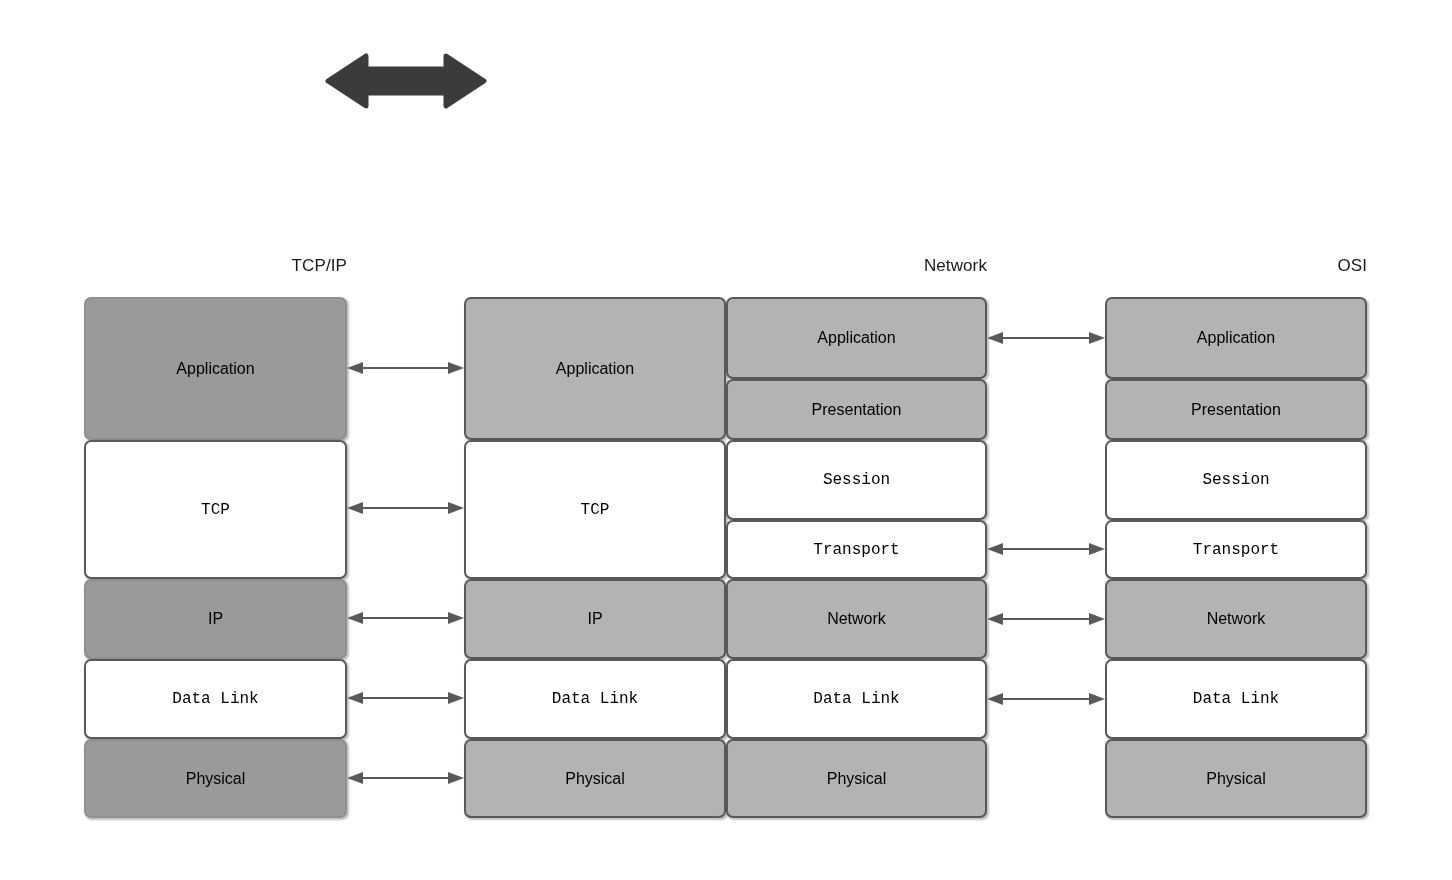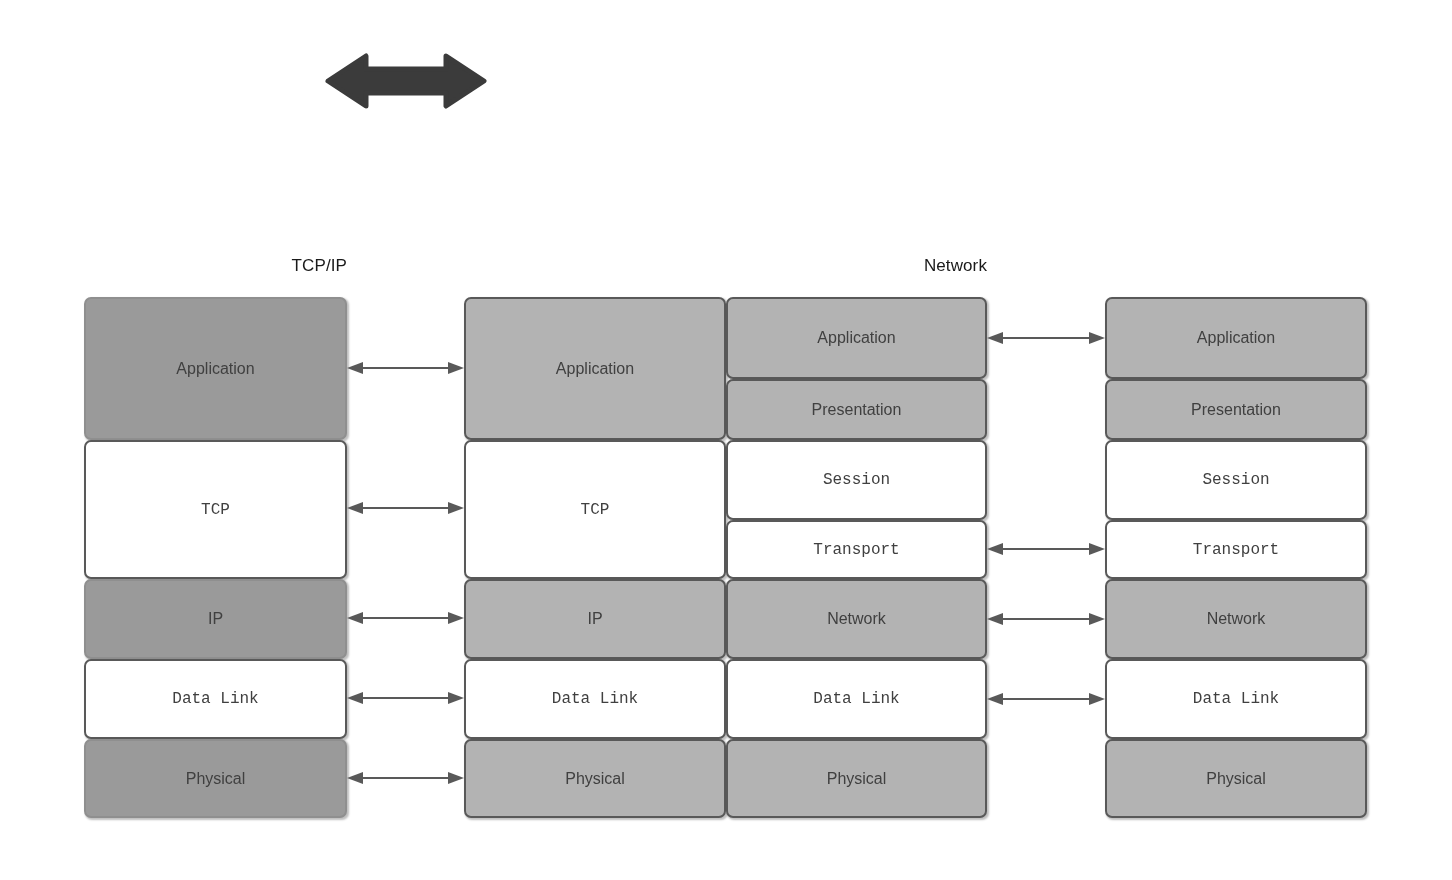--- a/index.html
+++ b/index.html
@@ -33,21 +33,21 @@
   
   .layer-box {
     position: absolute;
     box-sizing: border-box;
     border: 2px solid #a16207;
     border-radius: 7px;
     display: flex;
     align-items: center;
     justify-content: center;
     font-size: 16px;
-    color: #404040;
+    color: #000000;
     text-align: center;
     box-shadow: 1.5px 1.5px 2px rgba(0,0,0,0.25);
     white-space: nowrap;
   }
   .fill-dark  { background: #9a9a9a; border-color: #8f8f8f; }
   .fill-mid   { background: #b3b3b3; border-color: #595959; }
   .fill-white { background: #ffffff; border-color: #595959; font-family: Liberation Mono, monospace; }
 
   
   .connector {
@@ -71,20 +71,21 @@
       <g>
         <path d="M 44 6 L 44 19 L 124 19 L 124 6 L 162 31 L 124 56 L 124 43 L 44 43 L 44 56 L 6 31 Z" fill="#3b3b3b" stroke="#3b3b3b" stroke-width="5" stroke-linejoin="round"></path>
       </g>
     </svg>
   </div>
 
   <div class="col-title" style="left:84px; top:256px; width:263px;">TCP/IP</div>
 
   <div class="col-title" style="left:464px; top:256px; width:523px;">Network</div>
 
+  <div class="col-title" style="left:1105px; top:256px; width:262px;">OSI</div>
 
   <div class="layer-box fill-dark" style="left:84px; top:297px; width:263px; height:143px;">Application</div>
   <div class="layer-box fill-white" style="left:84px; top:440px; width:263px; height:139px;">TCP</div>
   <div class="layer-box fill-dark" style="left:84px; top:579px; width:263px; height:80px;">IP</div>
   <div class="layer-box fill-white" style="left:84px; top:659px; width:263px; height:80px;">Data Link</div>
   <div class="layer-box fill-dark" style="left:84px; top:739px; width:263px; height:79px;">Physical</div>
 
   <div class="layer-box fill-mid" style="left:464px; top:297px; width:262px; height:143px;">Application</div>
   <div class="layer-box fill-white" style="left:464px; top:440px; width:262px; height:139px;">TCP</div>
   <div class="layer-box fill-mid" style="left:464px; top:579px; width:262px; height:80px;">IP</div>

